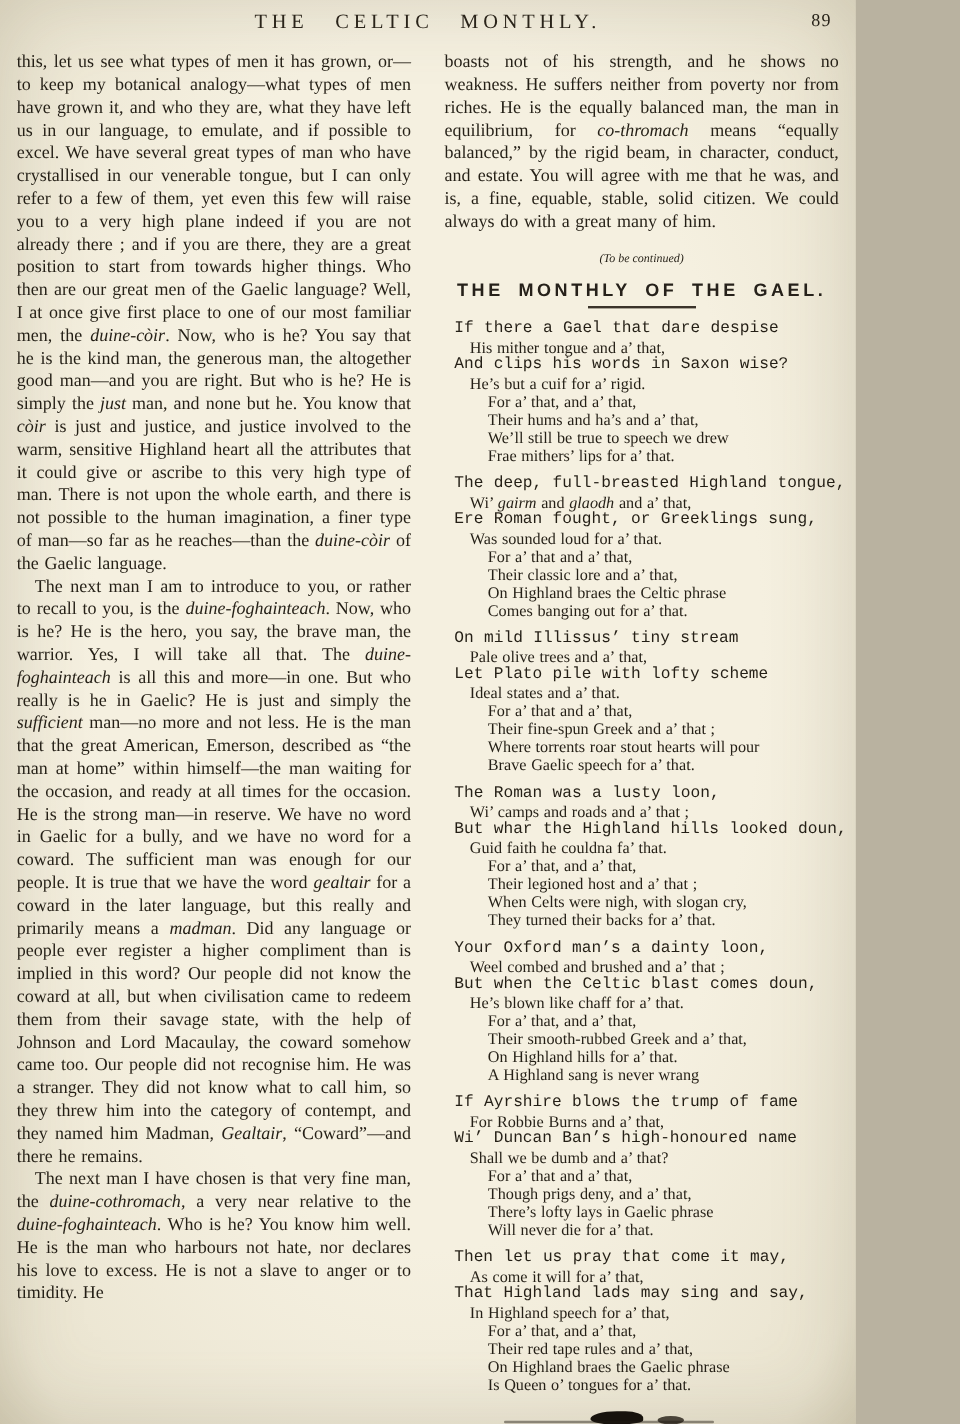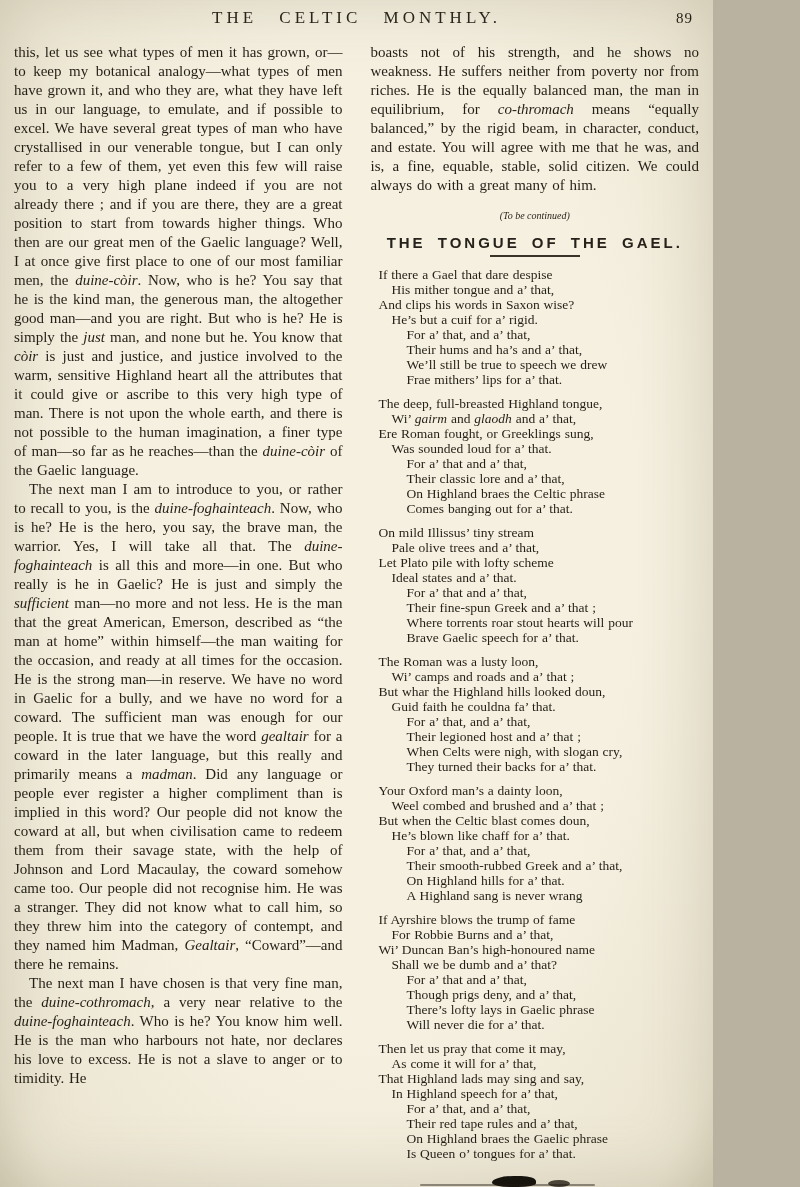--- a/index.html
+++ b/index.html
@@ -40,21 +40,21 @@
     margin:0; text-align:center;
     font-family:"Liberation Sans", sans-serif;
     font-size:15px; font-weight:700;
     letter-spacing:3px; word-spacing:5px;
     color:#26211a;
   }
   .poem-rule { width:90px; height:1.5px; background:#3a332a; margin:4px auto 10px auto; }
   .poem { font-size:13.5px; line-height:15px; padding-left:8px; word-spacing:0.5px; }
   .stanza { margin-bottom:9px; }
   .poem-line { white-space:nowrap; }
-  .ind0 { padding-left:0; }
+  .ind0 { padding-left:0;font-family:Liberation Mono, monospace; }
   .ind1 { padding-left:13px; }
   .ind2 { padding-left:28px; }
   .smudge-1 {
     position:absolute; left:492px; bottom:0; width:44px; height:11px;
     background:#17130d; border-radius:60% 40% 50% 50% / 70% 60% 40% 50%;
   }
   .smudge-2 {
     position:absolute; left:548px; bottom:0; width:22px; height:7px;
     background:#241e15; border-radius:50%; opacity:0.8;
   }
@@ -81,21 +81,21 @@
           <p class="indent"><span>The next man I am to introduce to you, or rather to recall to you, is the </span><i>duine-foghainteach</i><span>. Now, who is he? He is the hero, you say, the brave man, the warrior. Yes, I will take all that. The </span><i>duine-foghainteach</i><span> is all this and more—in one. But who really is he in Gaelic? He is just and simply the </span><i>sufficient</i><span> man—no more and not less. He is the man that the great American, Emerson, described as “the man at home” within himself—the man waiting for the occasion, and ready at all times for the occasion. He is the strong man—in reserve. We have no word in Gaelic for a bully, and we have no word for a coward. The sufficient man was enough for our people. It is true that we have the word </span><i>gealtair</i><span> for a coward in the later language, but this really and primarily means a </span><i>madman</i><span>. Did any language or people ever register a higher compliment than is implied in this word? Our people did not know the coward at all, but when civilisation came to redeem them from their savage state, with the help of Johnson and Lord Macaulay, the coward somehow came too. Our people did not recognise him. He was a stranger. They did not know what to call him, so they threw him into the category of contempt, and they named him Madman, </span><i>Gealtair</i><span>, “Coward”—and there he remains.</span></p>
           <p class="indent"><span>The next man I have chosen is that very fine man, the </span><i>duine-cothromach</i><span>, a very near relative to the </span><i>duine-foghainteach</i><span>. Who is he? You know him well. He is the man who harbours not hate, nor declares his love to excess. He is not a slave to anger or to timidity. He</span></p>
         </div>
     </section>
 
     <section class="col">
       <div class="prose">
           <p><span>boasts not of his strength, and he shows no weakness. He suffers neither from poverty nor from riches. He is the equally balanced man, the man in equilibrium, for </span><i>co-thromach</i><span> means “equally balanced,” by the rigid beam, in character, conduct, and estate. You will agree with me that he was, and is, a fine, equable, stable, solid citizen. We could always do with a great many of him.</span></p>
         </div>
       <div class="continued">(To be continued)</div>
-      <h2 class="poem-title">THE TONGUE OF THE GAEL.</h2>
+      <h2 class="poem-title">THE MONTHLY OF THE GAEL.</h2>
       <div class="poem-rule"></div>
       <div class="poem">
           <div class="stanza">
             <div class="poem-line ind0"><span>If there a Gael that dare despise</span></div>
             <div class="poem-line ind1"><span>His mither tongue and a’ that,</span></div>
             <div class="poem-line ind0"><span>And clips his words in Saxon wise?</span></div>
             <div class="poem-line ind1"><span>He’s but a cuif for a’ rigid.</span></div>
             <div class="poem-line ind2"><span>For a’ that, and a’ that,</span></div>
             <div class="poem-line ind2"><span>Their hums and ha’s and a’ that,</span></div>
             <div class="poem-line ind2"><span>We’ll still be true to speech we drew</span></div>

